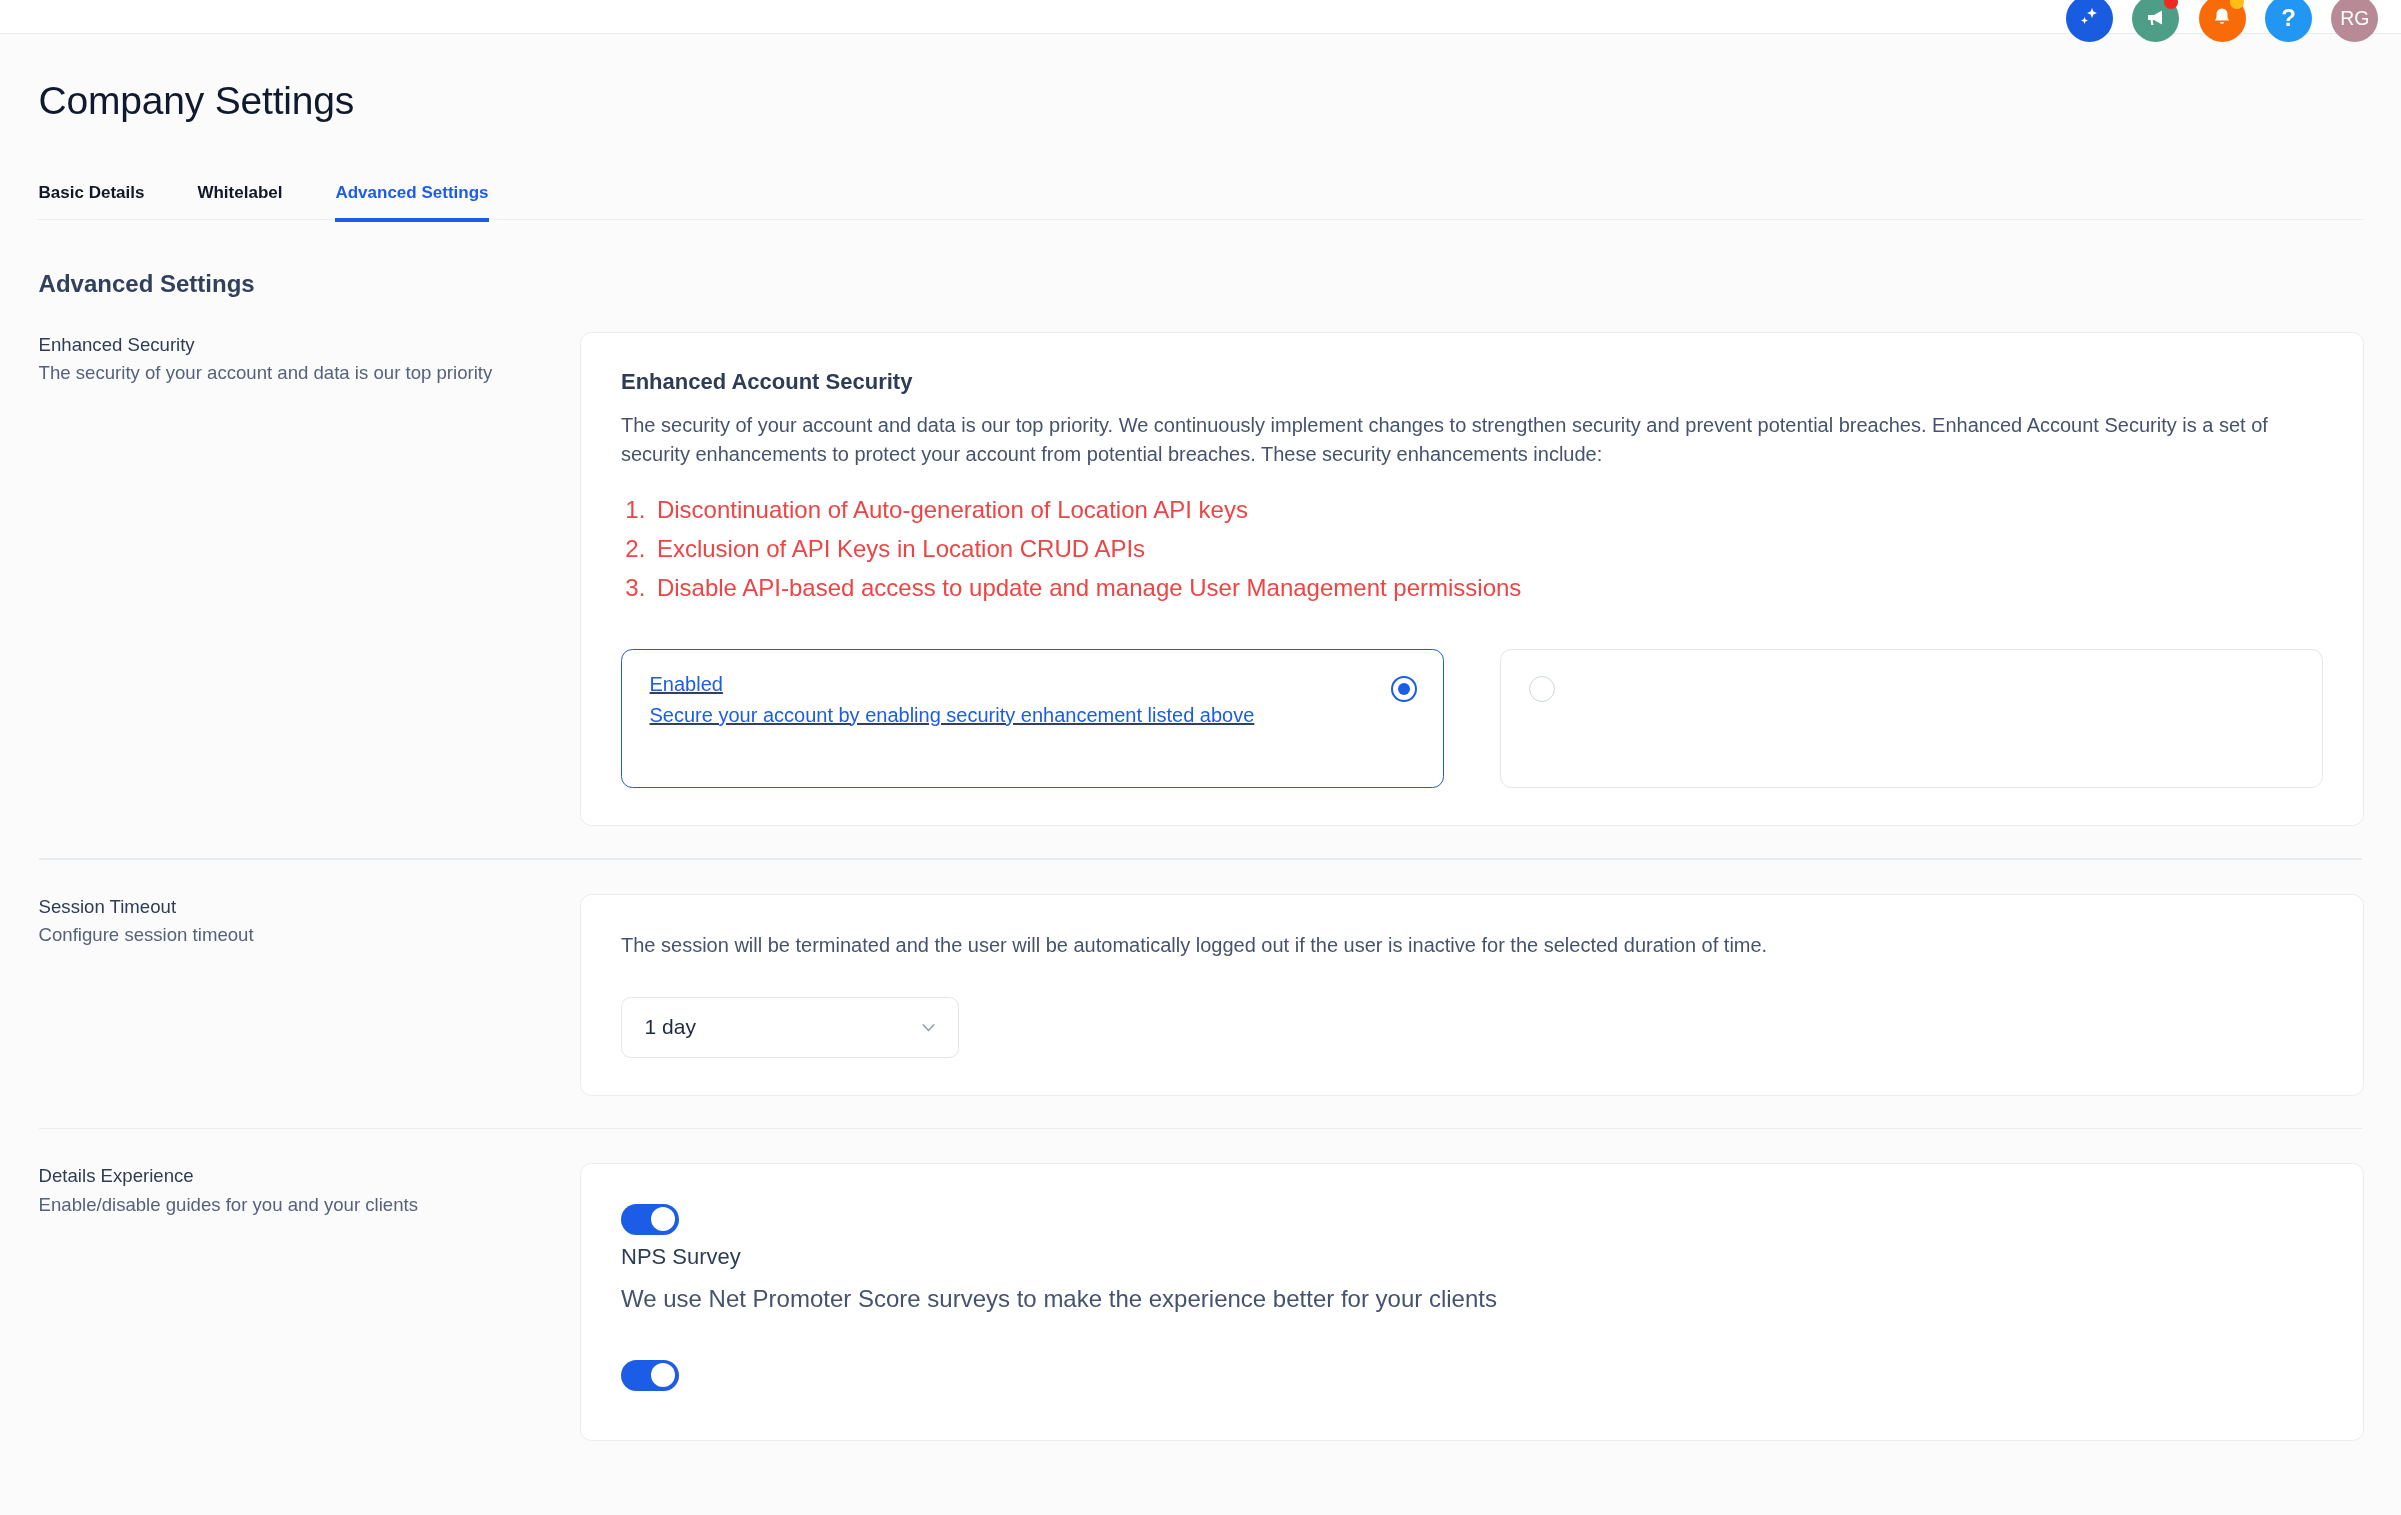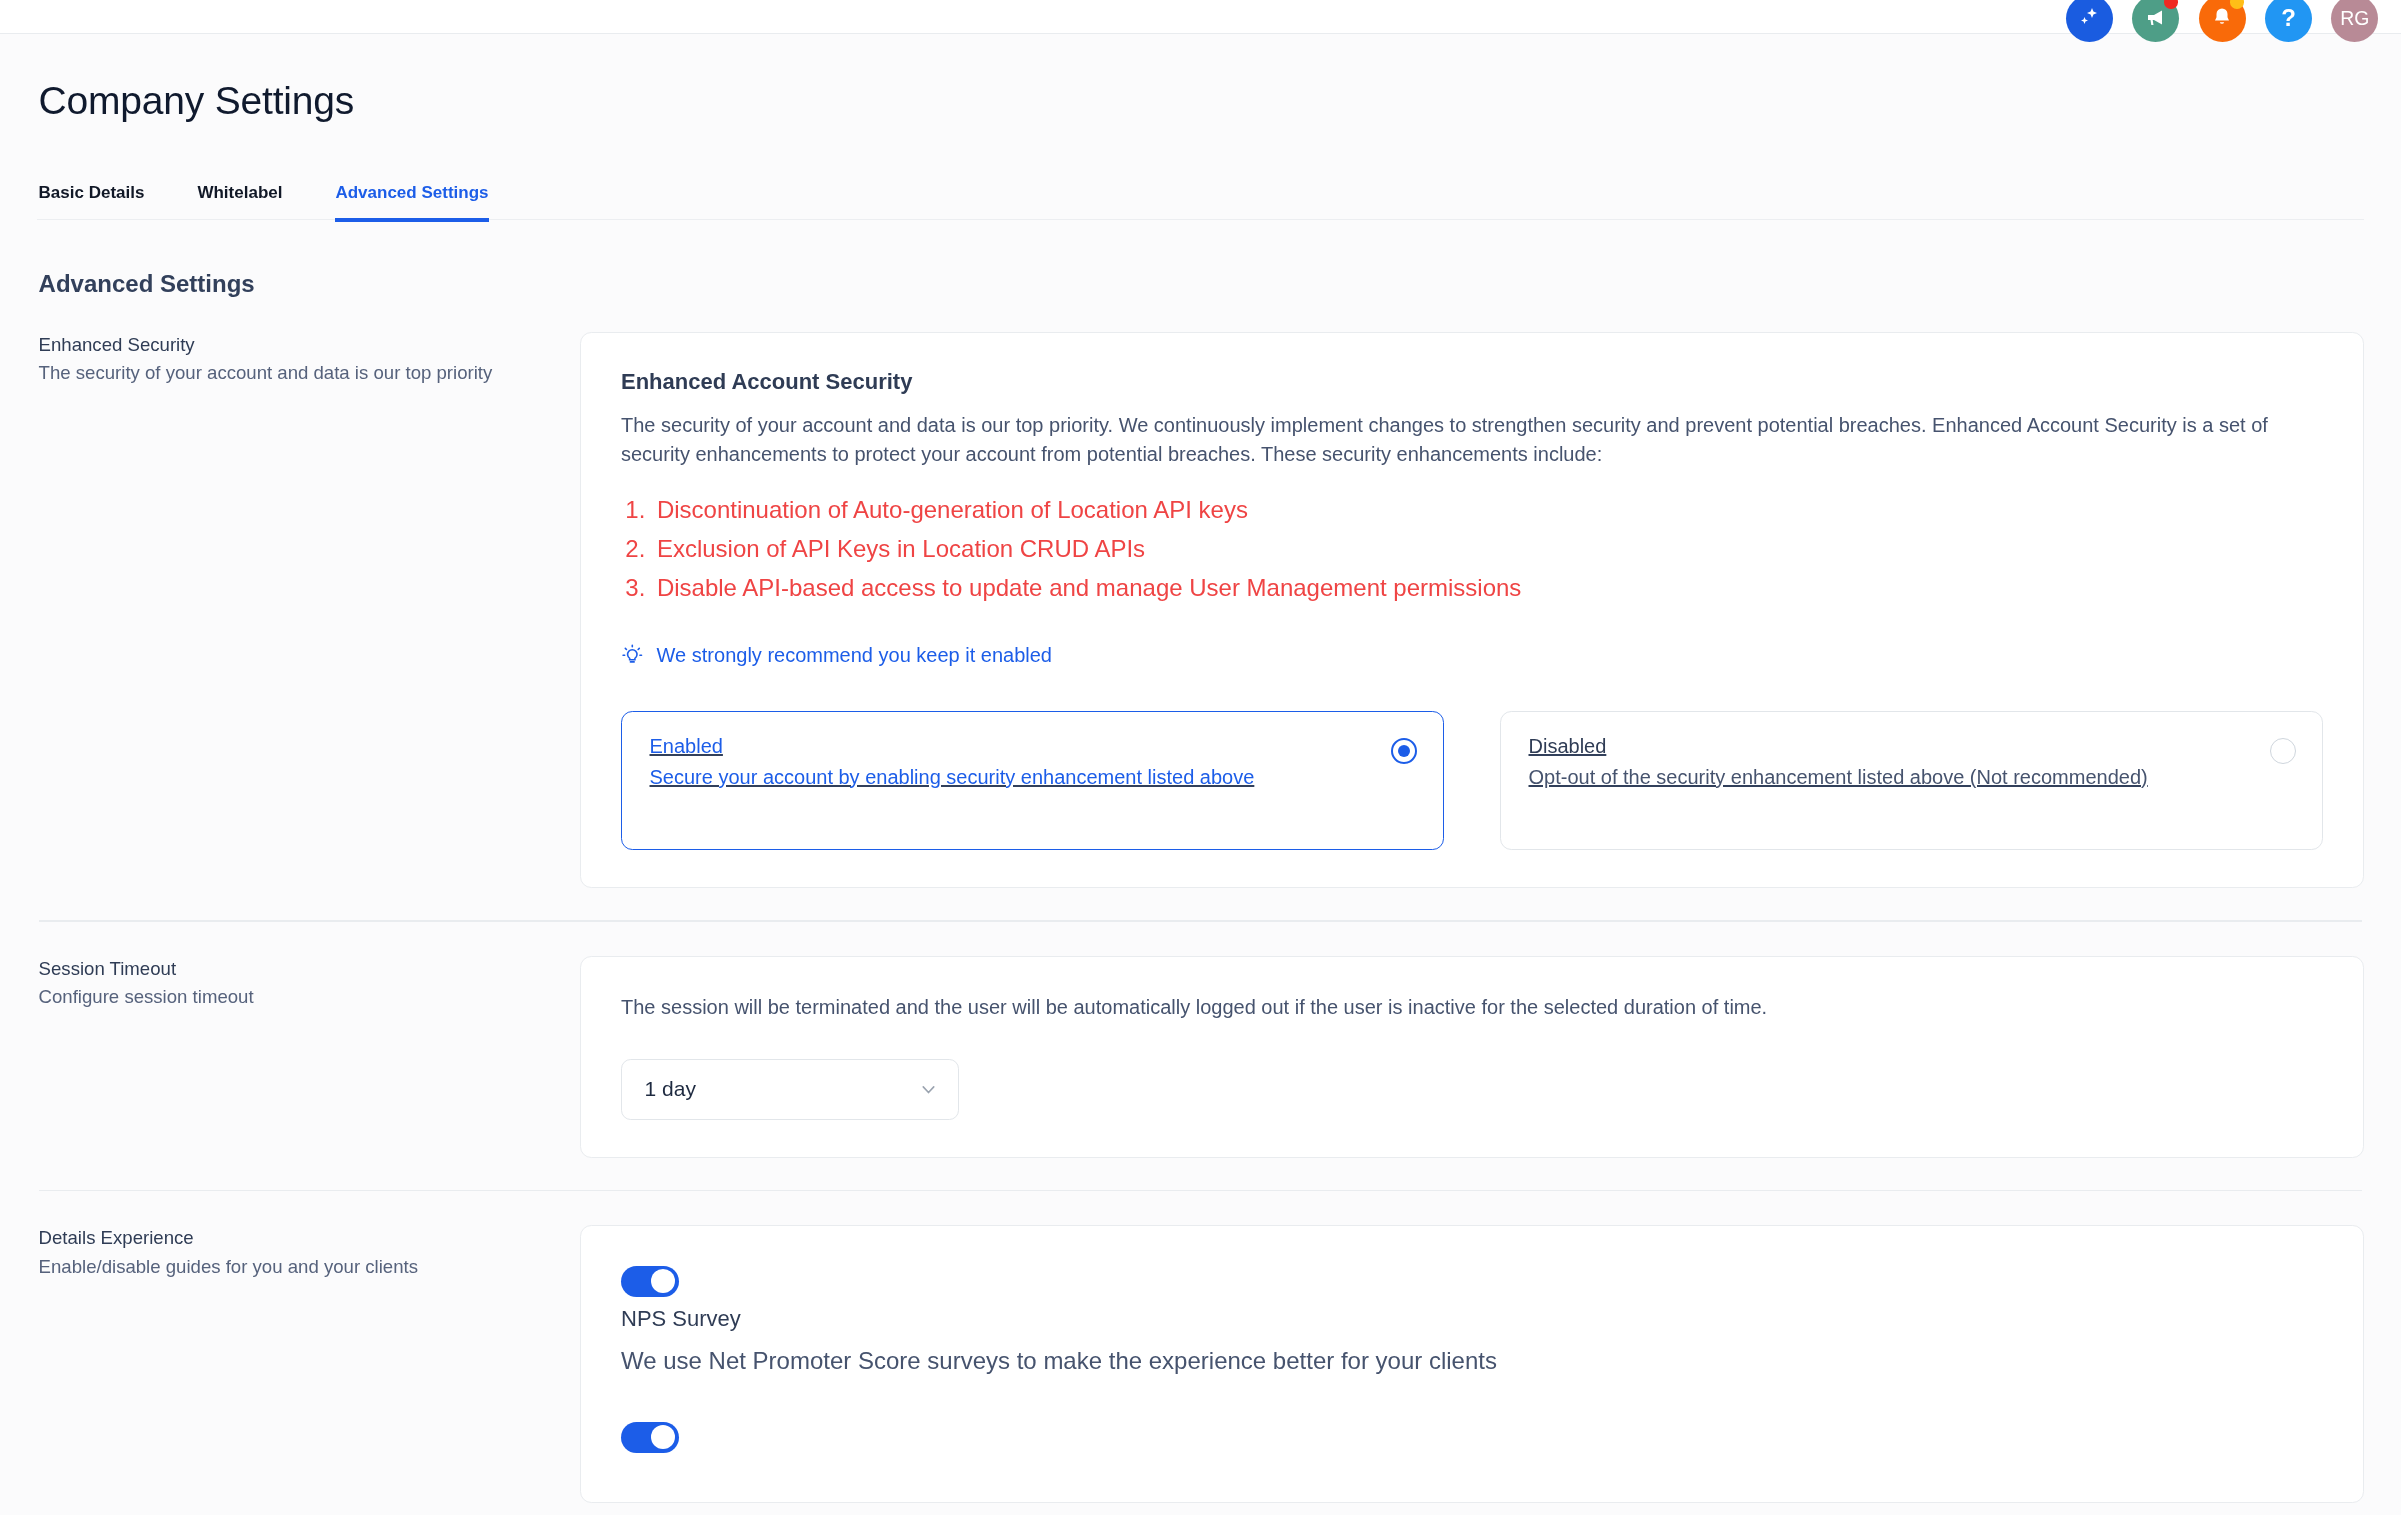--- a/index.html
+++ b/index.html
@@ -373,44 +373,32 @@
 
         <div class="card-title">Enhanced Account Security</div>
         <div class="card-para">The security of your account and data is our top priority. We continuously implement changes to strengthen security and prevent potential breaches. Enhanced Account Security is a set of security enhancements to protect your account from potential breaches. These security enhancements include:</div>
 
         <ol class="card-list">
           <li>Discontinuation of Auto-generation of Location API keys</li>
           <li>Exclusion of API Keys in Location CRUD APIs</li>
           <li>Disable API-based access to update and manage User Management permissions</li>
         </ol>
 
-        <div class="recommend">
-          <svg width="22.6" height="22.6" viewBox="0 0 24 24" fill="none" stroke="#1c5de8" stroke-width="1.7" stroke-linecap="round">
-            <path d="M9.2 15.2a5 5 0 115.6 0v1.6H9.2v-1.6z" fill="none"></path>
-            <path d="M10 19h4"></path>
-            <path d="M12 1.4v1.6M4.6 4.6l1.2 1.2M19.4 4.6l-1.2 1.2M2.2 12h1.7M20.1 12h1.7"></path>
-          </svg>
-          <span>We strongly recommend you keep it enabled</span>
-        </div>
 
         <div class="options">
 
           <div class="opt selected">
             <div>
               <div class="opt-label">Enabled</div>
               <div class="opt-desc">Secure your account by enabling security enhancement listed above</div>
             </div>
             <div class="radio on"></div>
           </div>
 
           <div class="opt">
-            <div>
-              <div class="opt-label">Disabled</div>
-              <div class="opt-desc">Opt-out of the security enhancement listed above (Not recommended)</div>
-            </div>
             <div class="radio"></div>
           </div>
 
         </div>
       </div>
     </div>
   </div>
 
   <div class="divider"></div>
 

